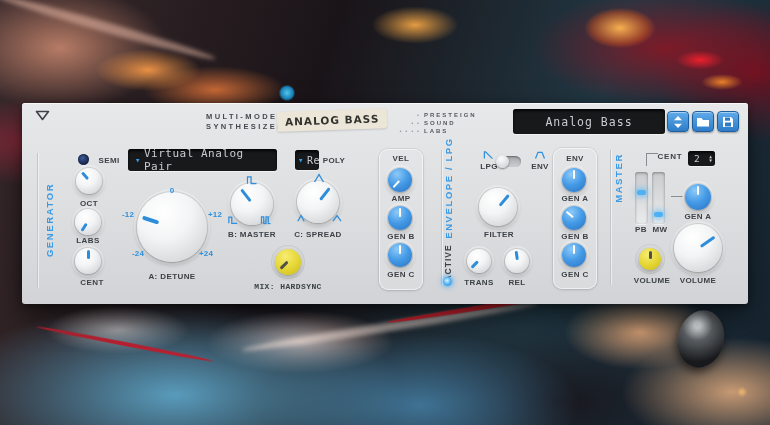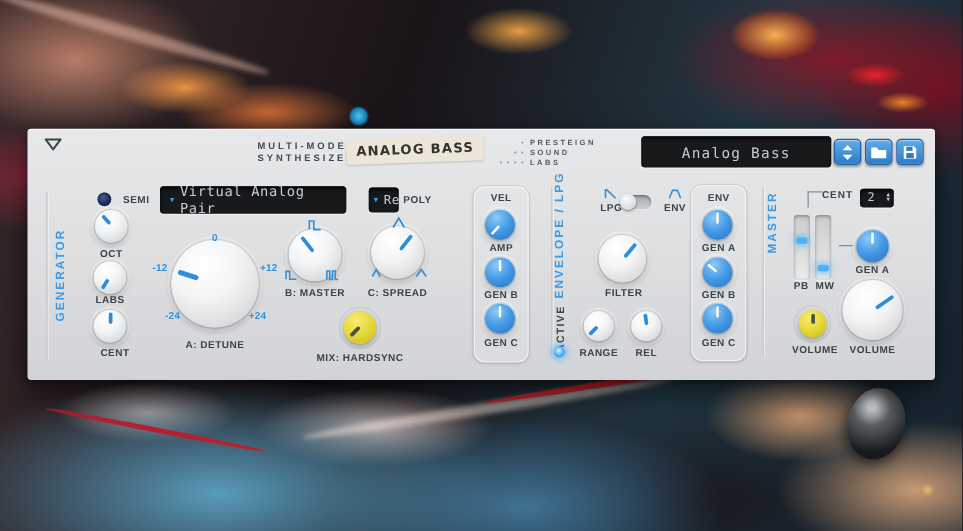--- a/index.html
+++ b/index.html
@@ -284,21 +284,21 @@
         <path d="M1 9 L6 2 L11 9" fill="none" stroke="#2f8fdc" stroke-width="1.6"></path>
       </svg>
   </div>
   <div class="cl lbl" style="left:296px;top:131px;">C: SPREAD</div>
 
   <div class="knob yellow" style="left:253px;top:146px;width:26px;height:26px;">
     <div class="pw" style="transform: rotate(-135deg);">
         <div class="pt"></div>
       </div>
   </div>
-  <div class="cl lbl" style="left:266px;top:183px;">MIX: HARDSYNC</div>
+  <div class="cl lbl" style="left:266px;top:183px;font-family:Liberation Mono, monospace;">MIX: HARDSYNC</div>
 
   <div class="subpanel" style="left:357px;top:46px;"></div>
   <div class="cl lbl" style="left:379px;top:55px;">VEL</div>
   <div class="knob blue" style="left:366px;top:65px;width:24px;height:24px;">
     <div class="pw" style="transform: rotate(-138deg);">
         <div class="pt"></div>
       </div>
   </div>
   <div class="cl lbl" style="left:379px;top:95px;">AMP</div>
   <div class="knob blue" style="left:366px;top:103px;width:24px;height:24px;">
@@ -337,21 +337,21 @@
         <div class="pt"></div>
       </div>
   </div>
   <div class="cl lbl" style="left:477px;top:131px;">FILTER</div>
 
   <div class="knob" style="left:445px;top:146px;width:24px;height:24px;">
     <div class="pw" style="transform: rotate(-135deg);">
         <div class="pt"></div>
       </div>
   </div>
-  <div class="cl lbl" style="left:457px;top:179px;">RANGE</div>
+  <div class="cl lbl" style="left:457px;top:179px;">TRANS</div>
 
   <div class="knob" style="left:483px;top:146px;width:24px;height:24px;">
     <div class="pw" style="transform: rotate(-8deg);">
         <div class="pt"></div>
       </div>
   </div>
   <div class="cl lbl" style="left:495px;top:179px;">REL</div>
 
   <div class="subpanel" style="left:531px;top:45px;"></div>
   <div class="cl lbl" style="left:553px;top:55px;">ENV</div>

